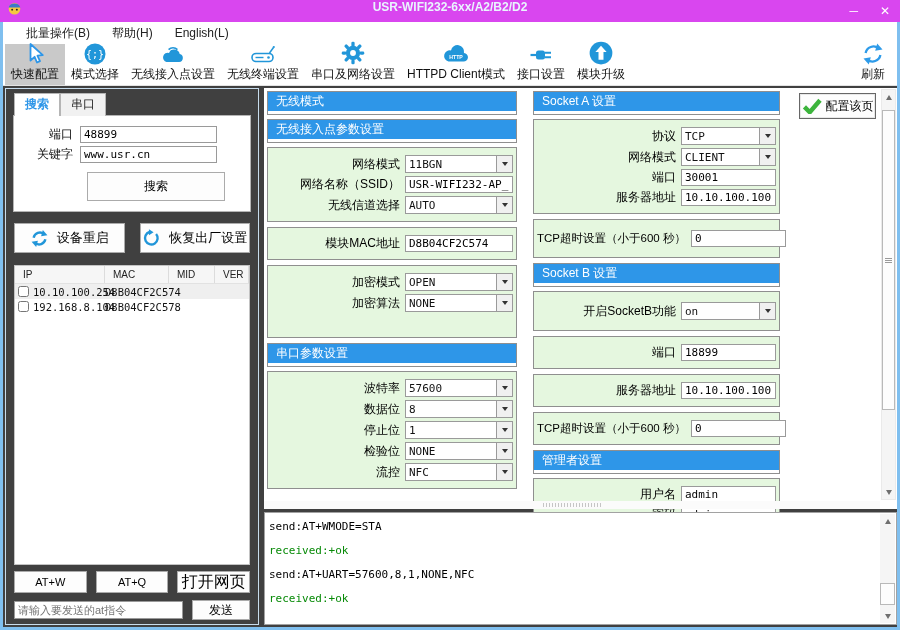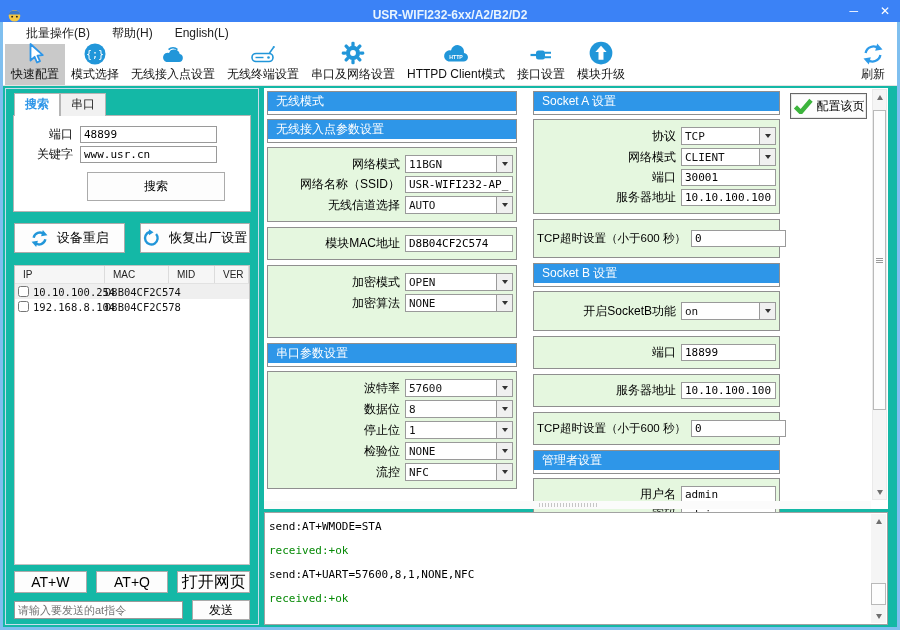--- a/index.html
+++ b/index.html
@@ -1,37 +1,37 @@
 <!DOCTYPE html>
 <html><head>
 <meta charset="utf-8">
 <style>
   *{box-sizing:border-box;margin:0;padding:0}
   html,body{width:900px;height:630px;overflow:hidden}
   body{font-family:"Liberation Sans",sans-serif;font-size:12px;color:#111;background:#fff}
   .window{width:900px;height:630px;display:flex;flex-direction:column;background:#7FBFEF}
   
-  .titlebar{height:22px;background:#3b82f6;display:flex;align-items:flex-end;padding:0 7px;position:relative;flex:0 0 auto}
+  .titlebar{height:22px;background:#d946ef;display:flex;align-items:flex-start;padding:0 7px;position:relative;flex:0 0 auto}
   .title{position:absolute;left:0;right:0;text-align:center;color:#E9F5FE;font-weight:bold;font-size:12px}
   .win-controls{margin-left:auto;display:flex;gap:16px;z-index:1;color:#fff}
   .win-btn{cursor:default;font-size:12px;line-height:22px;padding:0 3px}
   
   .frame{flex:1;margin:0 3px 3px;background:#fff;display:flex;flex-direction:column;min-height:0}
   
   .menubar{height:22px;display:flex;align-items:center;padding-left:12px;background:#fff;flex:0 0 auto}
   .menu-item{padding:2px 11px;color:#222}
   
   .toolbar{height:42px;display:flex;align-items:stretch;padding:0 2px;border-bottom:1px solid #e3e3e3;flex:0 0 auto}
   .tb-item{display:flex;flex-direction:column;align-items:center;justify-content:flex-end;padding:1px 6px 2px;gap:0}
   .tb-item.selected{background:#c9c9c9}
   .tb-icon{height:26px;display:flex;align-items:flex-end;justify-content:center}
   .tb-label{font-size:12px;color:#111;white-space:nowrap}
   .tb-spacer{flex:1}
   
-  .main{flex:1;display:flex;padding:2px 9px 2px 2px;min-height:0;background:#14b8a6}
+  .main{flex:1;display:flex;padding:2px 0 2px 2px;min-height:0;background:#404040}
   
   .left-panel{width:254px;flex:0 0 auto;border:1px solid #c7dcec;display:flex;flex-direction:column;padding:4px 3px 3px;min-height:0}
   .tabs{display:flex;padding-left:5px;position:relative;z-index:2}
   .tab{padding:2px 10px 3px;border:1px solid #b5b5b5;border-bottom:none;background:#f1f1f1;color:#222}
   .tab.active{background:#fff;color:#2E96E8;font-weight:bold}
   .tab-box{border:1px solid #b5b5b5;margin:-1px 4px 0;padding:7px 8px 10px;background:#fff}
   .form-row{display:flex;align-items:center;margin:3px 0}
   .form-row label{width:58px;text-align:right;padding-right:7px}
   .inp{height:17px;border:1px solid #9a9a9a;font:11px "DejaVu Sans Mono",monospace;padding:0 3px;background:#fff}
   .form-row .inp{width:137px}
@@ -41,21 +41,21 @@
   .device-table{margin:12px 5px 0;border:1px solid #c3c3c3;height:305px;background:#fff;overflow:hidden}
   .thead{display:flex;background:#f6f6f6;border-bottom:1px solid #e2e2e2;height:18px;align-items:center;font-size:10px;color:#222}
   .thead span{border-right:1px solid #dcdcdc;height:100%;display:flex;align-items:center;padding-left:8px}
   .c-ip{width:90px}.c-mac{width:64px}.c-mid{width:46px}.c-ver{flex:1}
   .trow{display:flex;align-items:center;height:15px;font:10.5px "DejaVu Sans Mono",monospace}
   .trow.alt{background:#efefef}
   .trow .c-ip{display:flex;align-items:center;gap:4px;padding-left:3px}
   .trow input[type=checkbox]{width:11px;height:11px;margin:0}
   .lp-spacer{flex:1}
   .at-row{display:flex;gap:9px;margin:6px 5px 0}
-  .at-btn{flex:1;height:22px;background:#fdfdfd;border:1px solid #ababab;font-size:14px;font-family:inherit}
+  .at-btn{flex:1;height:22px;background:#fdfdfd;border:1px solid #ababab;font-size:11px;font-family:inherit}
   .cmd-row{display:flex;gap:9px;margin:7px 5px 1px;align-items:center}
   .cmd-row .inp{flex:1;height:18px}
   .send-btn{width:58px;height:20px;background:#fdfdfd;border:1px solid #ababab;font-size:12px;font-family:inherit}
   
   .right-side{flex:1;display:flex;flex-direction:column;margin-left:5px;min-width:0}
   .config-area{position:relative;height:421px;flex:0 0 auto;background:#fff}
   .config-cols{display:flex;padding:1px 0 0 3px}
   .col{width:250px;flex:0 0 auto}
   .col.rcol{width:247px;margin-left:16px}
   .sec{border:1px solid #8f8f8f;background:#fff;padding-bottom:3px;margin:2px 0 4px}

